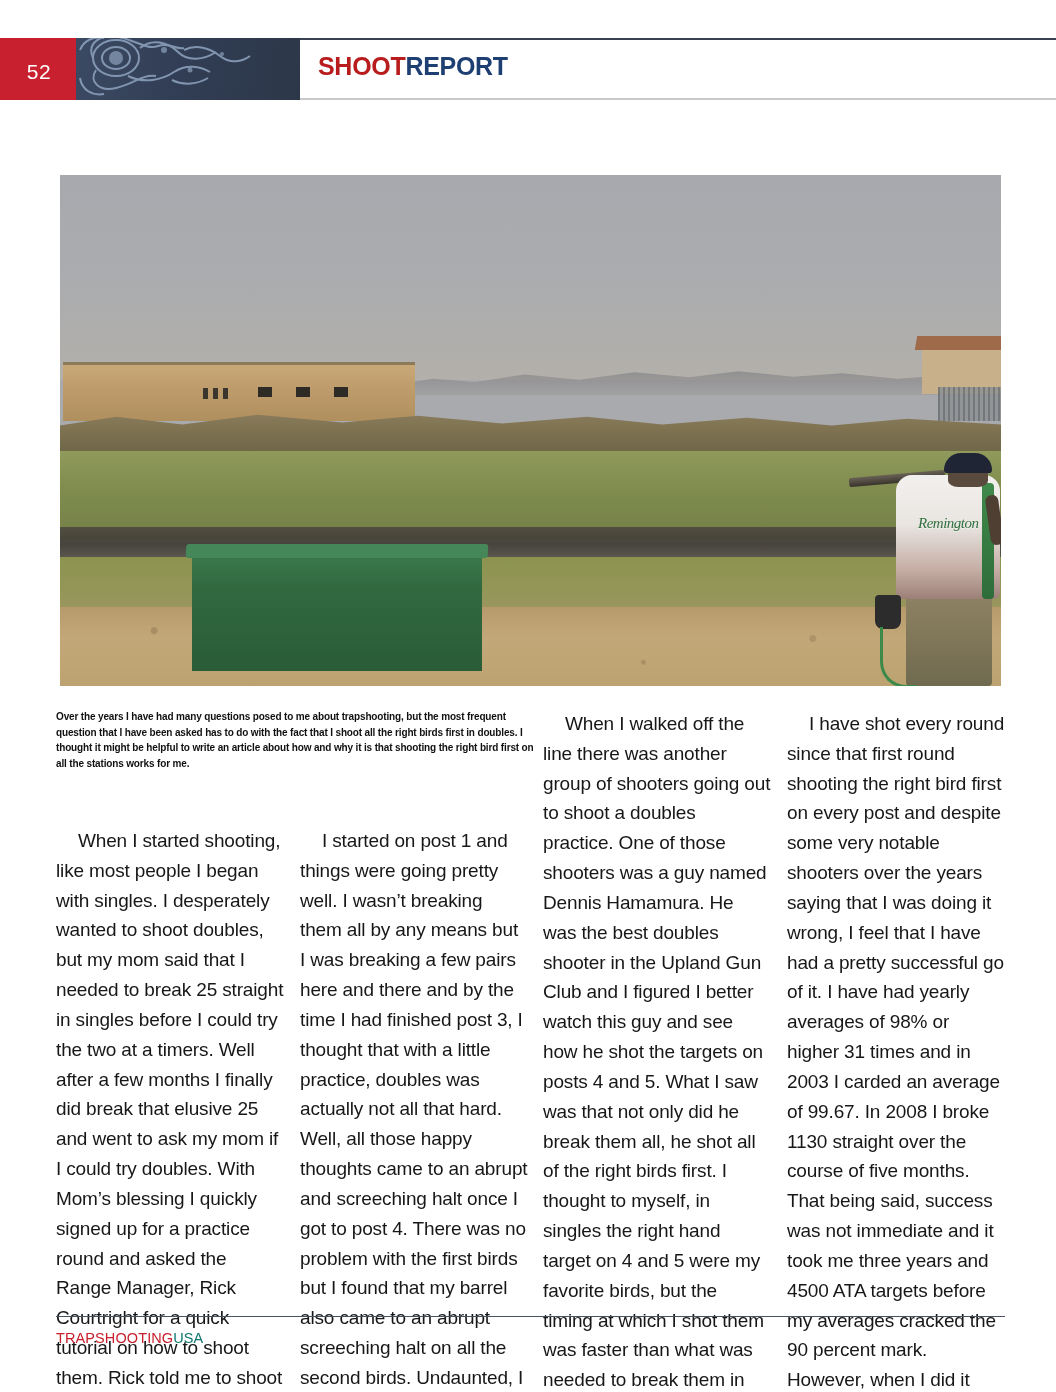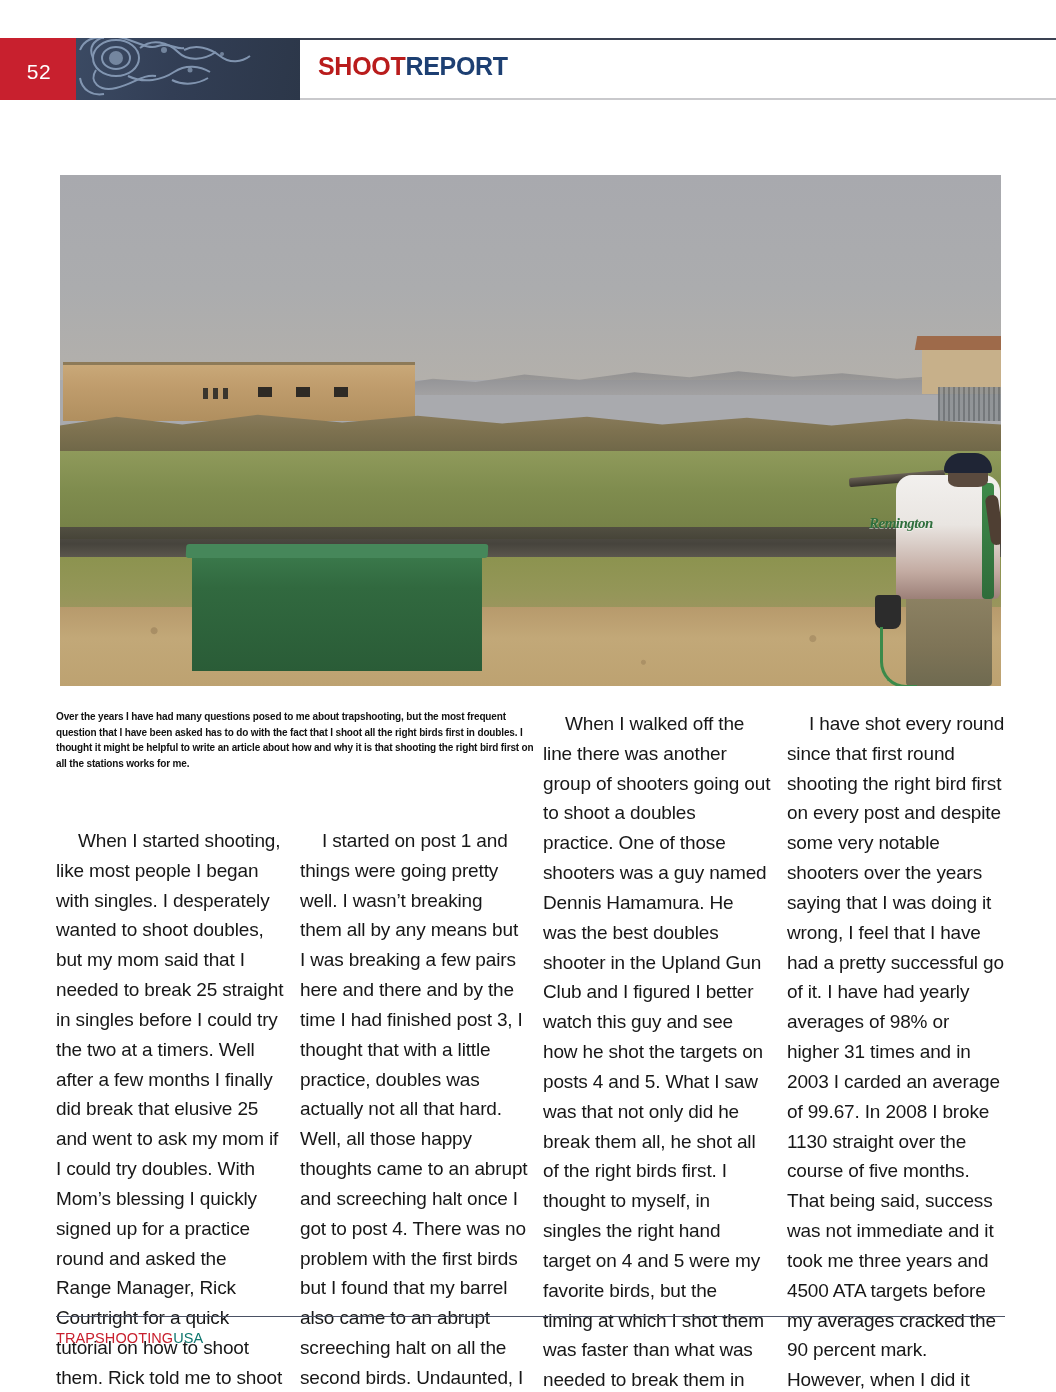--- a/index.html
+++ b/index.html
@@ -178,23 +178,23 @@
   .hero-shooter-shirt {
     position:absolute; left:836px; top:300px; width:104px; height:124px;
     background: linear-gradient(180deg,#f2f0ee 0%, #e9e5e1 40%, #c3aba2 78%, #9c8078 100%);
     border-radius: 16px 16px 6px 6px;
   }
   .hero-shooter-shirt::before {
     content:""; position:absolute; right:6px; top:8px; width:12px; height:116px;
     background: linear-gradient(180deg,#3f8a4a,#2f6c3a); border-radius:4px;
   }
   .hero-shooter-brand {
-    position:absolute; left:809px; top:340px; width:76px; height:16px;
+    position:absolute; left:858px; top:340px; width:76px; height:16px;
     font-family:"Liberation Serif", serif;
-    font-style: italic; font-weight: bold; font-size: 15px;
+    font-style: italic; font-weight: normal; font-size: 15px;
     color:#2f6f3d; letter-spacing:-0.5px;
     text-shadow: 0 1px 0 rgba(255,255,255,0.5);
   }
   .hero-shooter-head {
     position:absolute; left:888px; top:286px; width:40px; height:26px;
     background:#5a4a3e; border-radius: 40% 40% 25% 25%;
   }
   .hero-shooter-cap {
     position:absolute; left:884px; top:278px; width:48px; height:20px;
     background:#1f2535; border-radius: 22px 22px 4px 4px;

